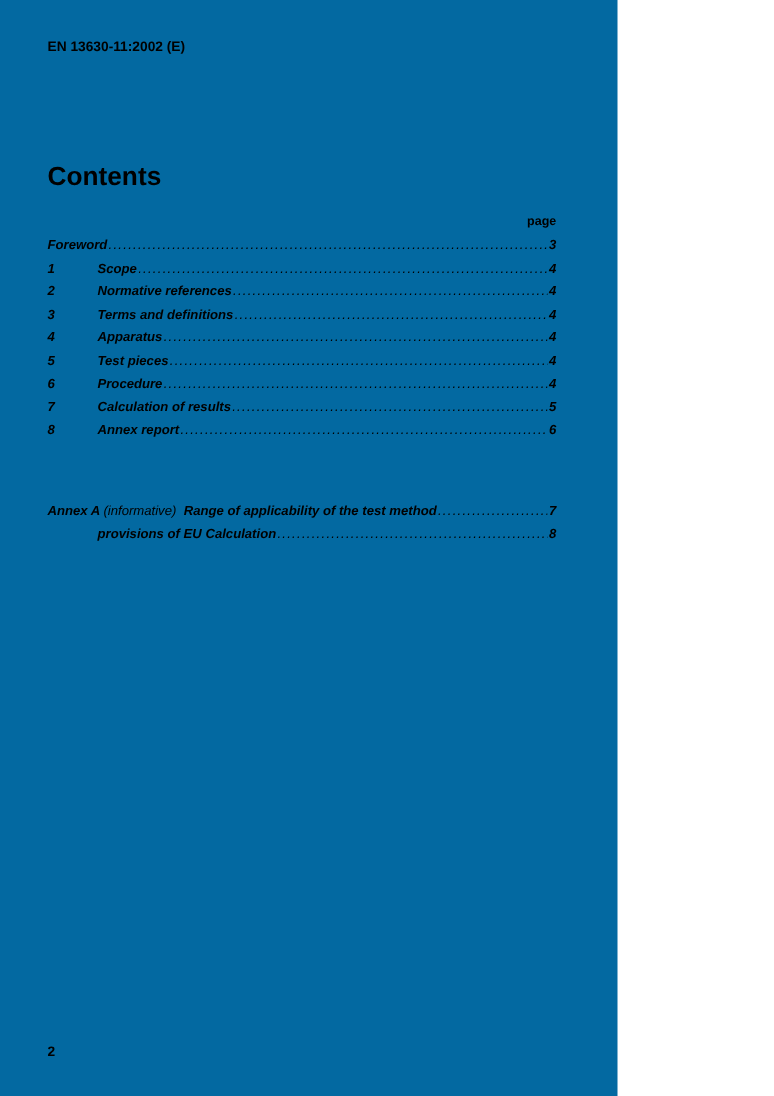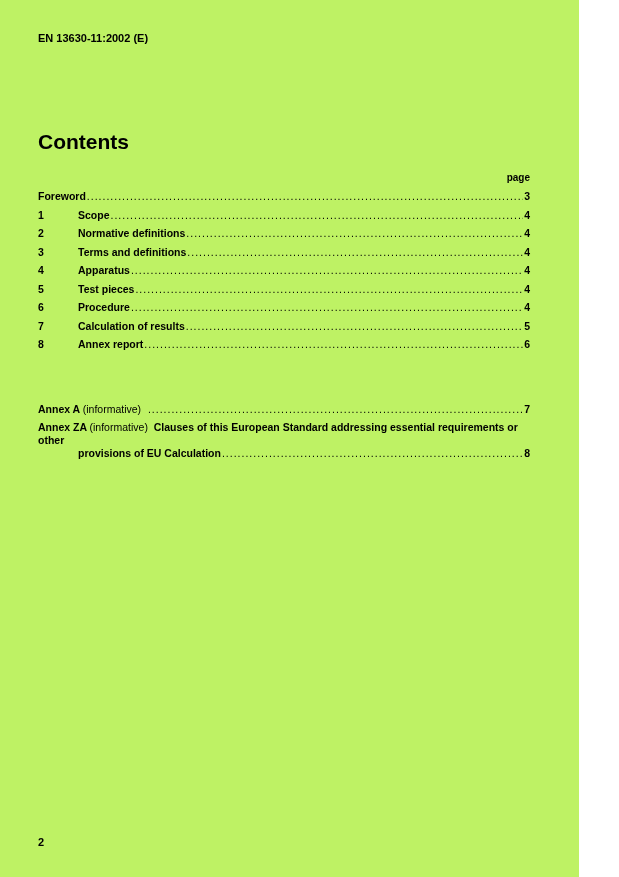--- a/index.html
+++ b/index.html
@@ -2,23 +2,23 @@
 <html><head>
 <meta charset="utf-8">
 <style>
   html, body {
     margin: 0;
     padding: 0;
     background: #ffffff;
   }
   .page {
     position: relative;
-    width: 579px;
+    width: 494px;
     height: 877px;
-    background: #bef264;
+    background: #0369a1;
     font-family: "Liberation Sans", sans-serif;
     color: #000000;
     overflow: hidden;
   }
   .doc-header {
     position: absolute;
     left: 38px;
     top: 32px;
     font-size: 11px;
     font-weight: bold;
@@ -43,20 +43,21 @@
     left: 38px;
     right: 49px;
     top: 190px;
   }
   .toc-row {
     display: flex;
     align-items: baseline;
     margin-bottom: 5.5px;
     font-size: 10.5px;
     line-height: 13px;
+    font-style: italic;
   }
   .toc-num {
     flex: none;
     width: 40px;
     font-weight: bold;
   }
   .toc-body {
     flex: 1;
     min-width: 0;
   }
@@ -118,21 +119,21 @@
             <span class="lbl b">Scope</span>
             <span class="leader">................................................................................................................................................................................................................................................................................................................................................................................................................</span>
             <span class="pg">4</span>
           </div>
         </div>
       </div>
       <div class="toc-row">
         <span class="toc-num">2</span>
         <div class="toc-body">
           <div class="toc-line last">
-            <span class="lbl b">Normative definitions</span>
+            <span class="lbl b">Normative references</span>
             <span class="leader">................................................................................................................................................................................................................................................................................................................................................................................................................</span>
             <span class="pg">4</span>
           </div>
         </div>
       </div>
       <div class="toc-row">
         <span class="toc-num">3</span>
         <div class="toc-body">
           <div class="toc-line last">
             <span class="lbl b">Terms and definitions</span>
@@ -189,28 +190,28 @@
             <span class="leader">................................................................................................................................................................................................................................................................................................................................................................................................................</span>
             <span class="pg">6</span>
           </div>
         </div>
       </div>
       <div class="toc-row">
         <div class="toc-body">
           <div class="toc-line last">
             <span class="lbl b">Annex A </span>
             <span class="lbl r">(informative)  </span>
+            <span class="lbl b">Range of applicability of the test method</span>
             <span class="leader">................................................................................................................................................................................................................................................................................................................................................................................................................</span>
             <span class="pg">7</span>
           </div>
         </div>
       </div>
       <div class="toc-row">
         <div class="toc-body">
-          <div class="toc-line"><span class="lbl b">Annex ZA </span><span class="lbl r">(informative)  </span><span class="lbl b">Clauses of this European Standard addressing essential requirements or other</span></div>
           <div class="toc-line last cont">
             <span class="lbl b">provisions of EU Calculation</span>
             <span class="leader">................................................................................................................................................................................................................................................................................................................................................................................................................</span>
             <span class="pg">8</span>
           </div>
         </div>
       </div>
     </div>
 
   <div class="footer-page-number">2</div>

